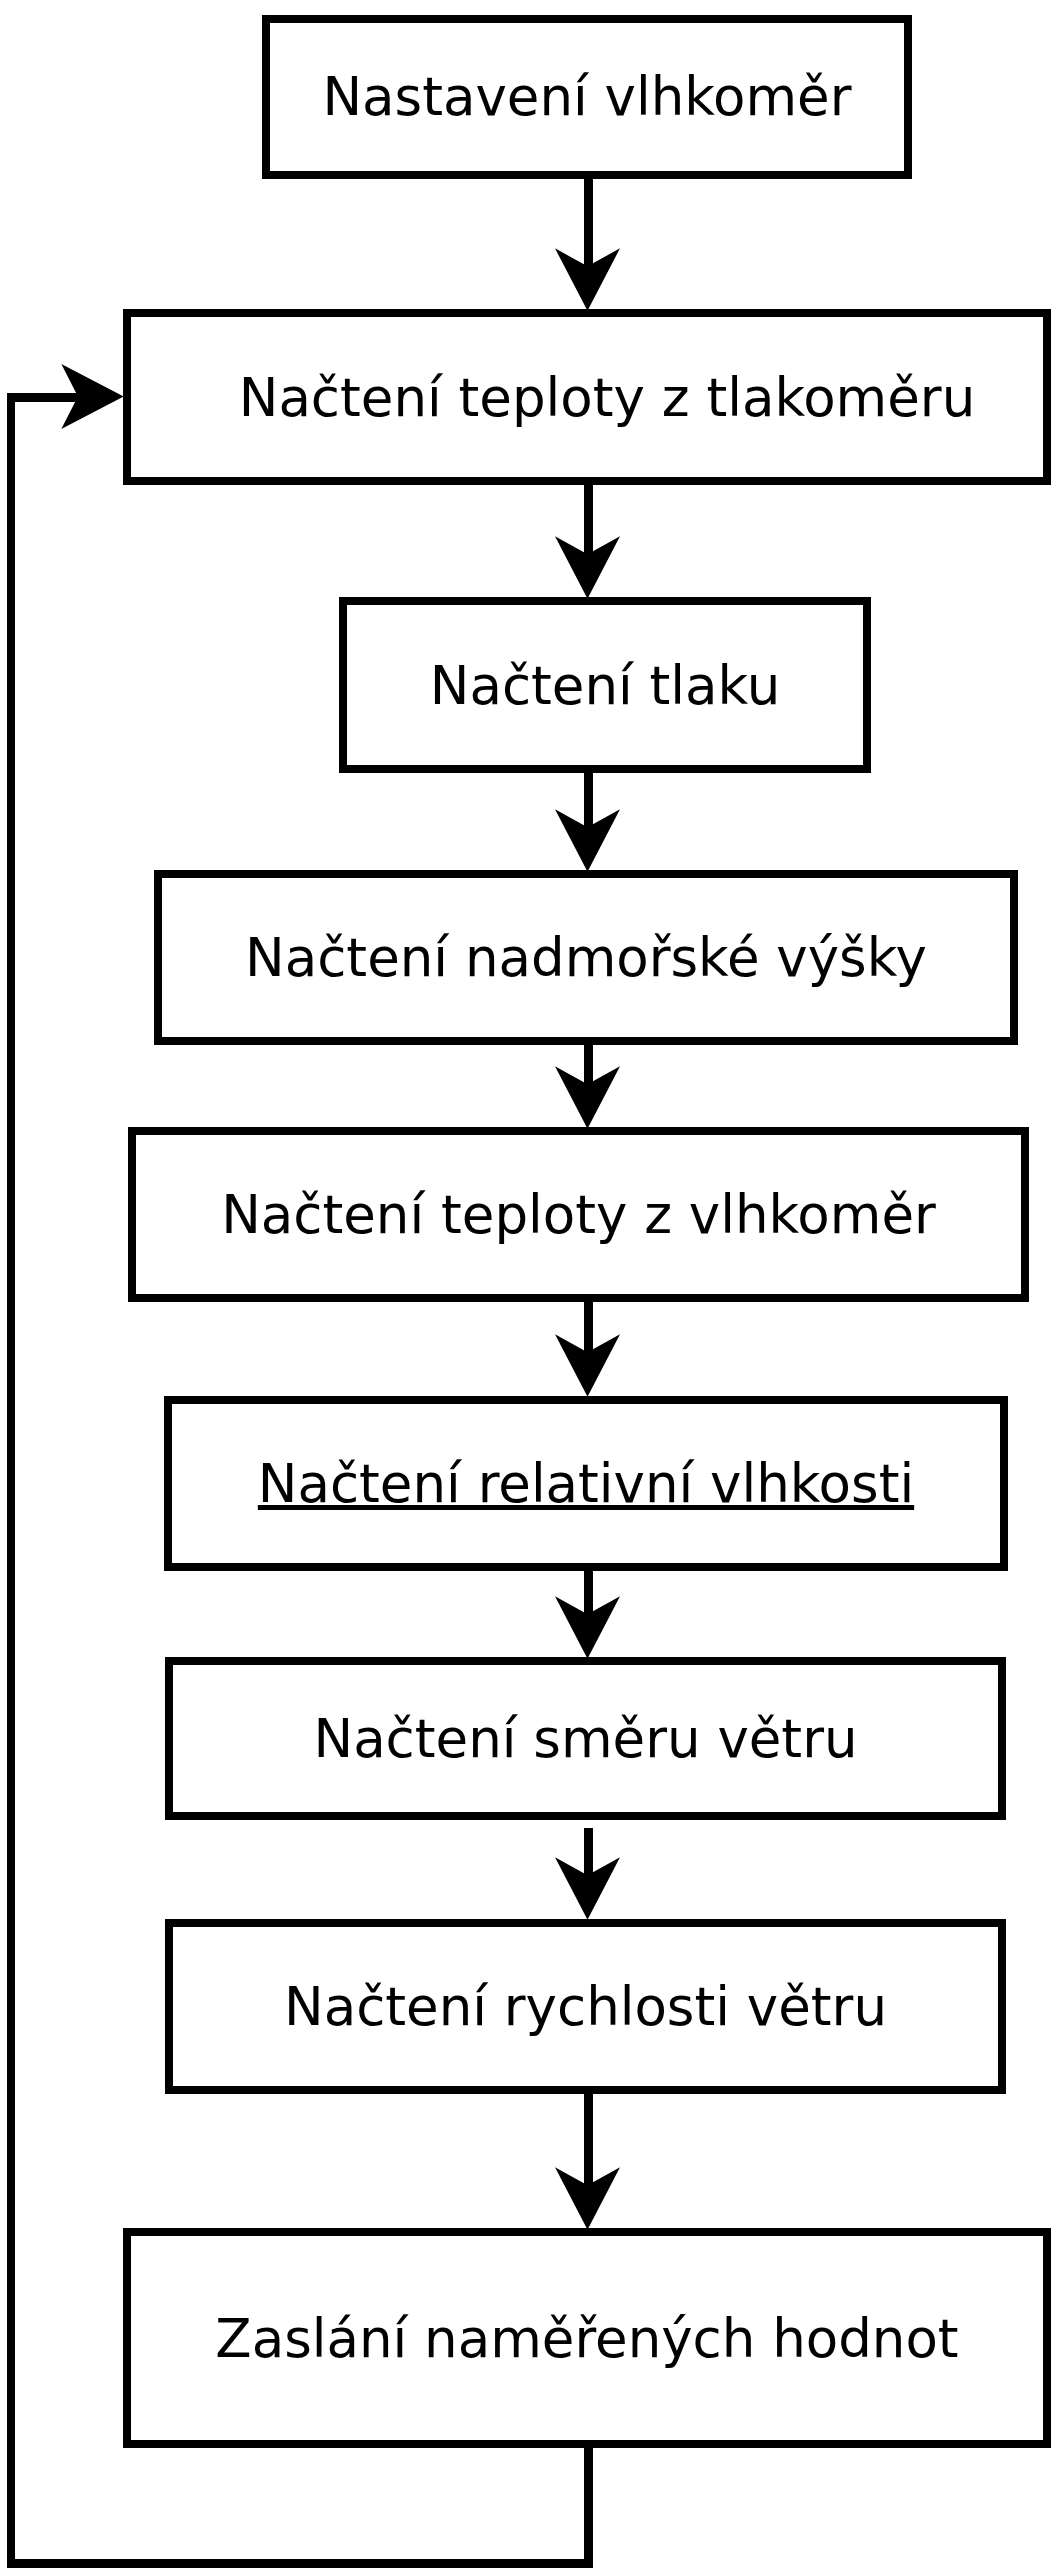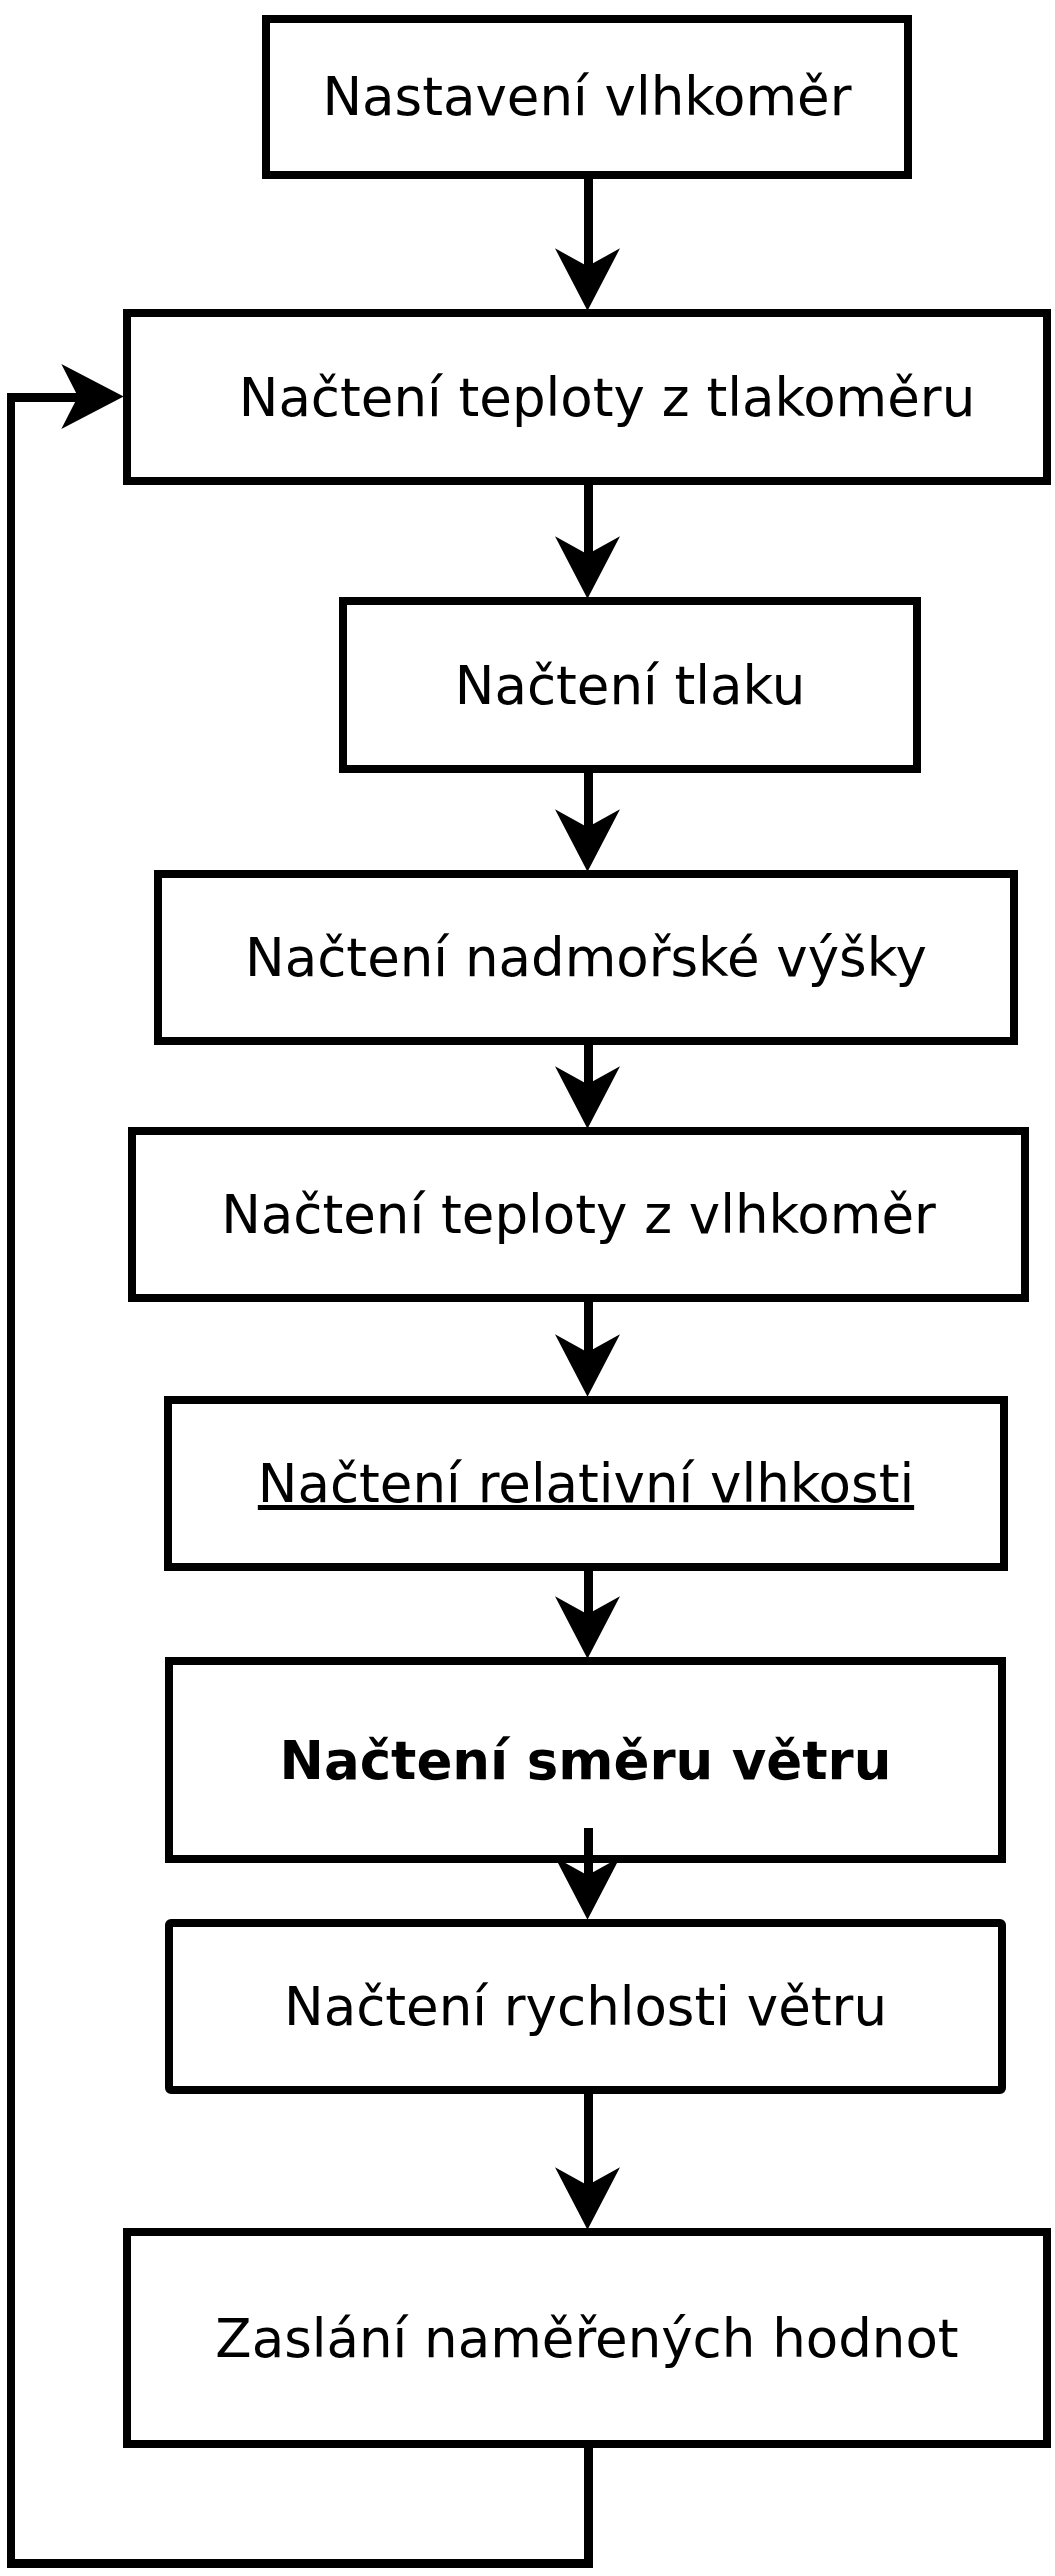--- a/index.html
+++ b/index.html
@@ -25,26 +25,26 @@
     align-items: center;
     justify-content: center;
     text-align: center;
     font-size: 53px;
     line-height: 69px;
     white-space: nowrap;
   }
 
   .n1 { left: 262px; top:   14.7px; width:  650px; height: 164px; }
   .n2 { left: 123px; top:  309px; width: 928px; height: 176px; padding-left: 40px; }
-  .n3 { left: 339px; top:  597px; width:  582px; height: 176px; align-items: center; }
+  .n3 { left: 339px; top:  597px; width:  532px; height: 176px; align-items: center; }
   .n4 { left: 154px; top: 870px; width: 864px; height: 175px; }
   .n5 { left: 128px; top: 1127px; width: 901px; height: 175px; }
   .n6 { left: 164px; top: 1396px; width: 844px; height: 175px; text-decoration: underline; }
-  .n7 { left: 165px; top: 1657px; width: 841px; height: 206px; font-weight: bold; }
-  .n8 { left: 165px; top: 1919px; width: 841px; height: 175px; border-radius: 6px; }
+  .n7 { left: 165px; top: 1657px; width: 841px; height: 163px; }
+  .n8 { left: 165px; top: 1919px; width: 841px; height: 175px; }
   .n9 { left: 123px; top: 2228px; width: 928px; height: 220px; }
 
   
   .seg {
     position: absolute;
     background: #000000;
   }
 
   .head {
     position: absolute;

